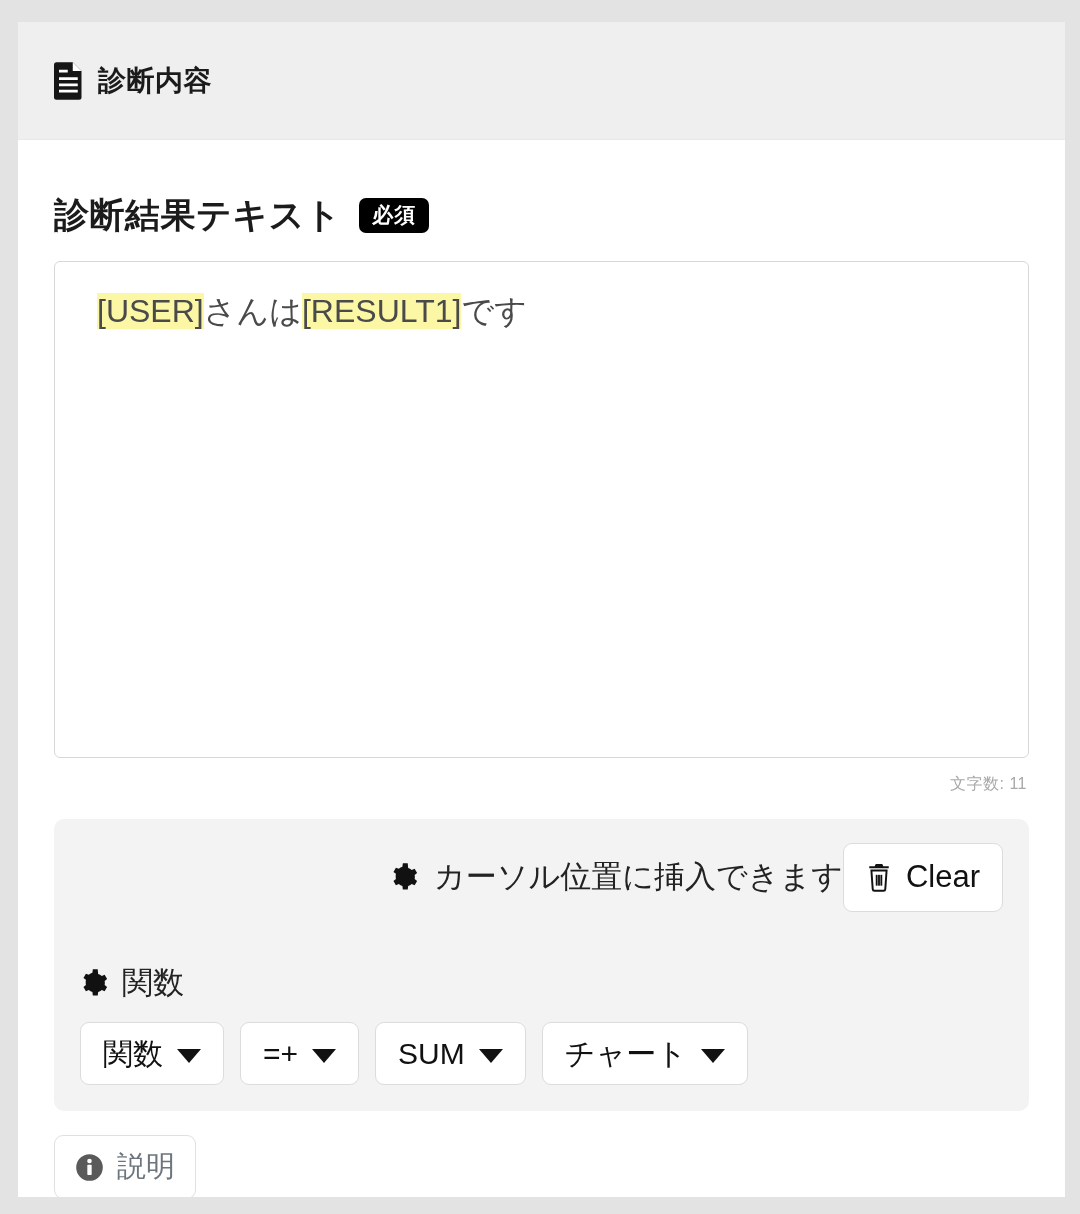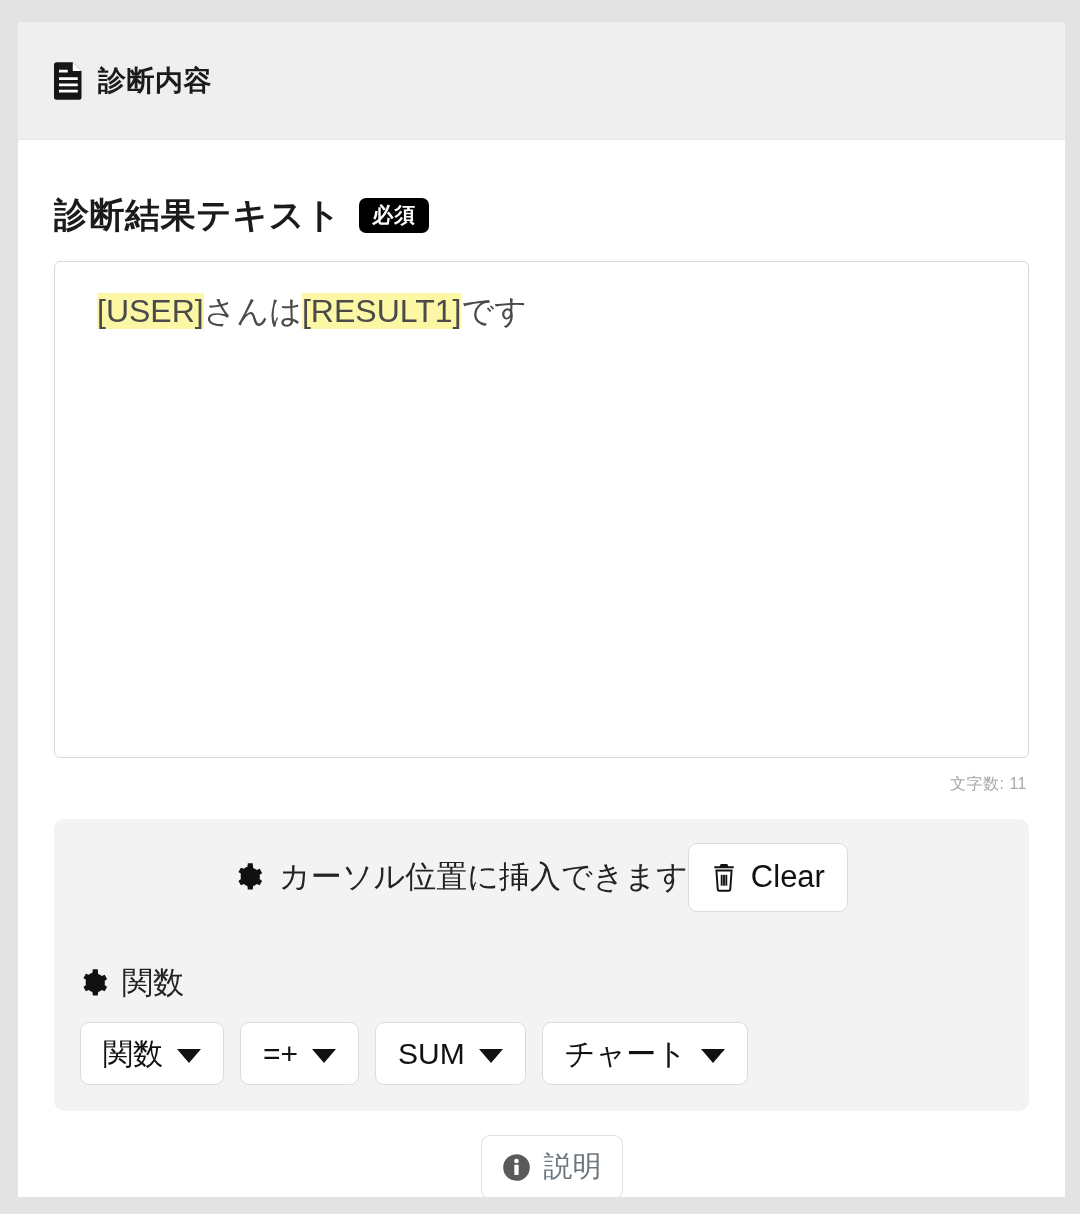--- a/index.html
+++ b/index.html
@@ -130,21 +130,21 @@
     margin-top: 24px;
     background: #f3f3f3;
     border-radius: 10px;
     padding: 24px 26px 26px 26px;
     box-sizing: border-box;
   }
 
   .panel-head {
     display: flex;
     align-items: center;
-    justify-content: center;
+    justify-content: flex-end;
     margin-bottom: 24px;
   }
   .panel-head-left {
     display: flex;
     align-items: center;
     gap: 16px;
     font-size: 31px;
     color: #232323;
   }
   .gear-icon {
@@ -206,21 +206,21 @@
     gap: 14px;
     font-size: 31px;
     color: #232323;
     margin-top: 26px;
     margin-bottom: 18px;
   }
 
   
   .card-footer {
     display: flex;
-    justify-content: center;
+    justify-content: flex-start;
     padding: 24px 16px 0 36px;
     box-sizing: border-box;
   }
   .btn-help {
     background: #ffffff;
     border: 1px solid #e0e0e0;
     border-radius: 9px;
     font-size: 29px;
     color: #6c757d;
     padding: 11px 20px;

